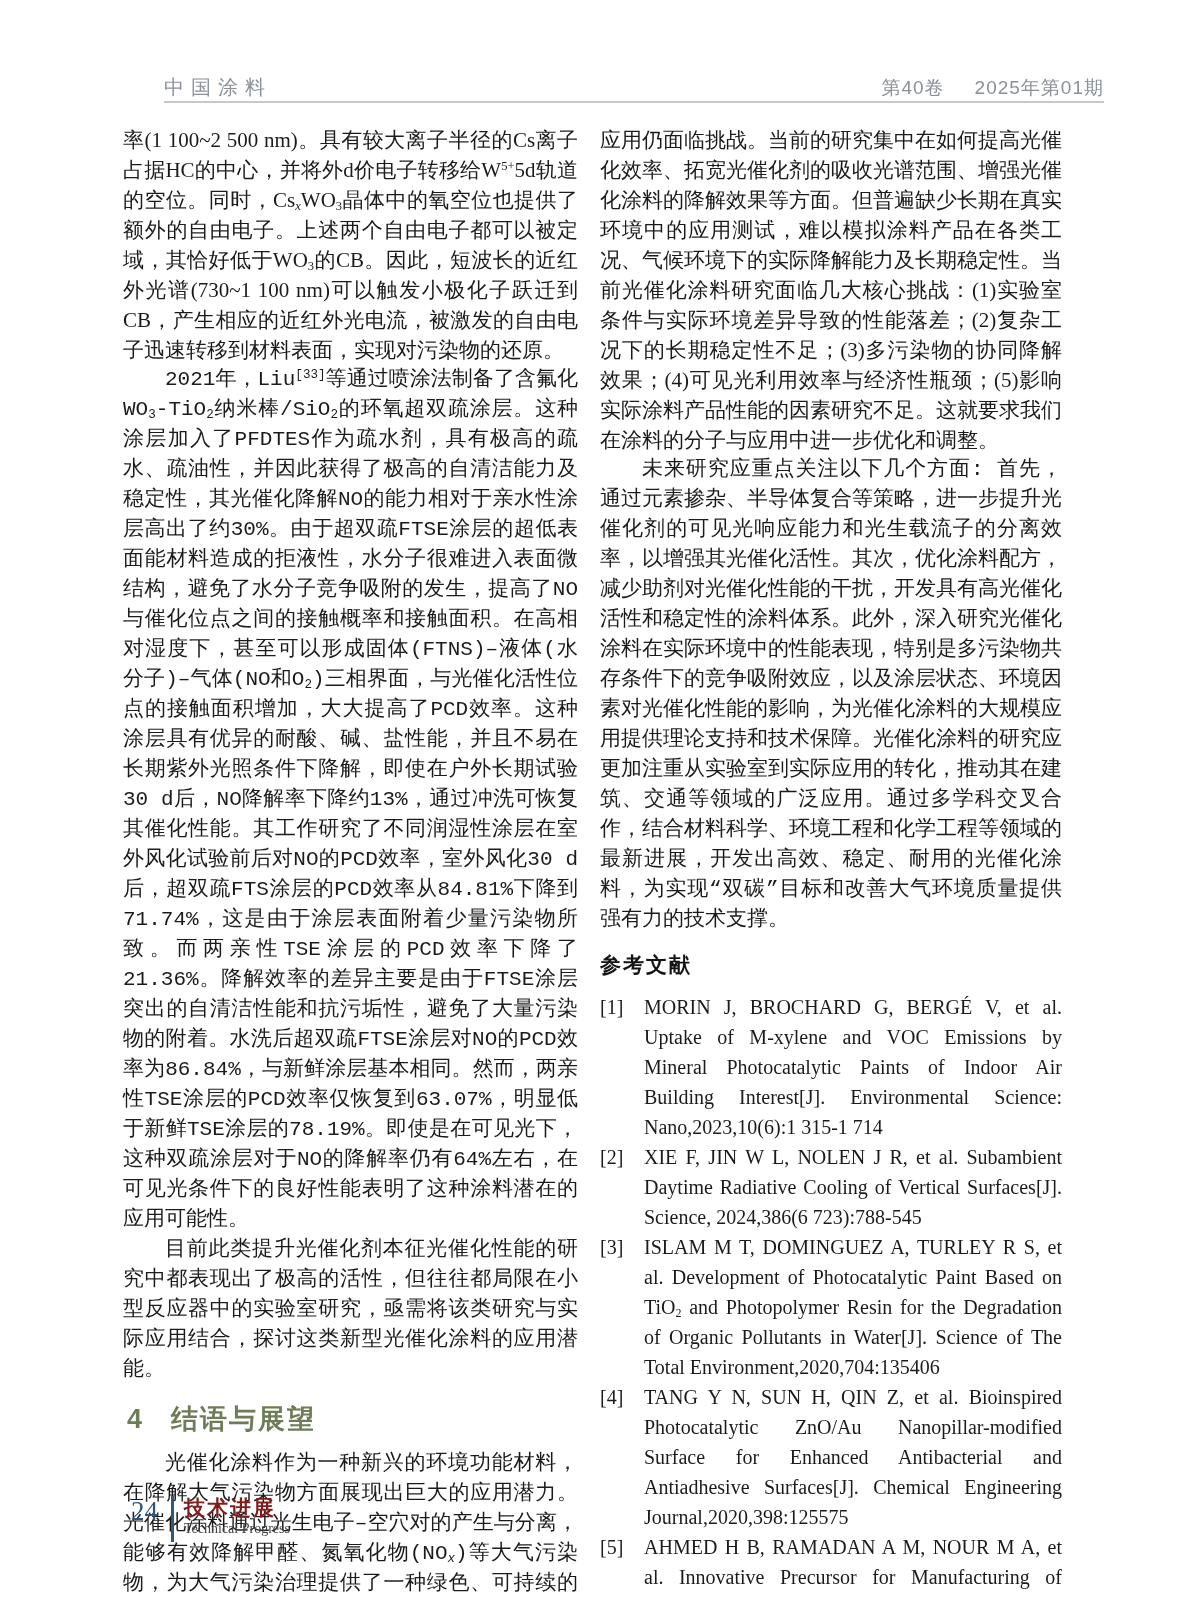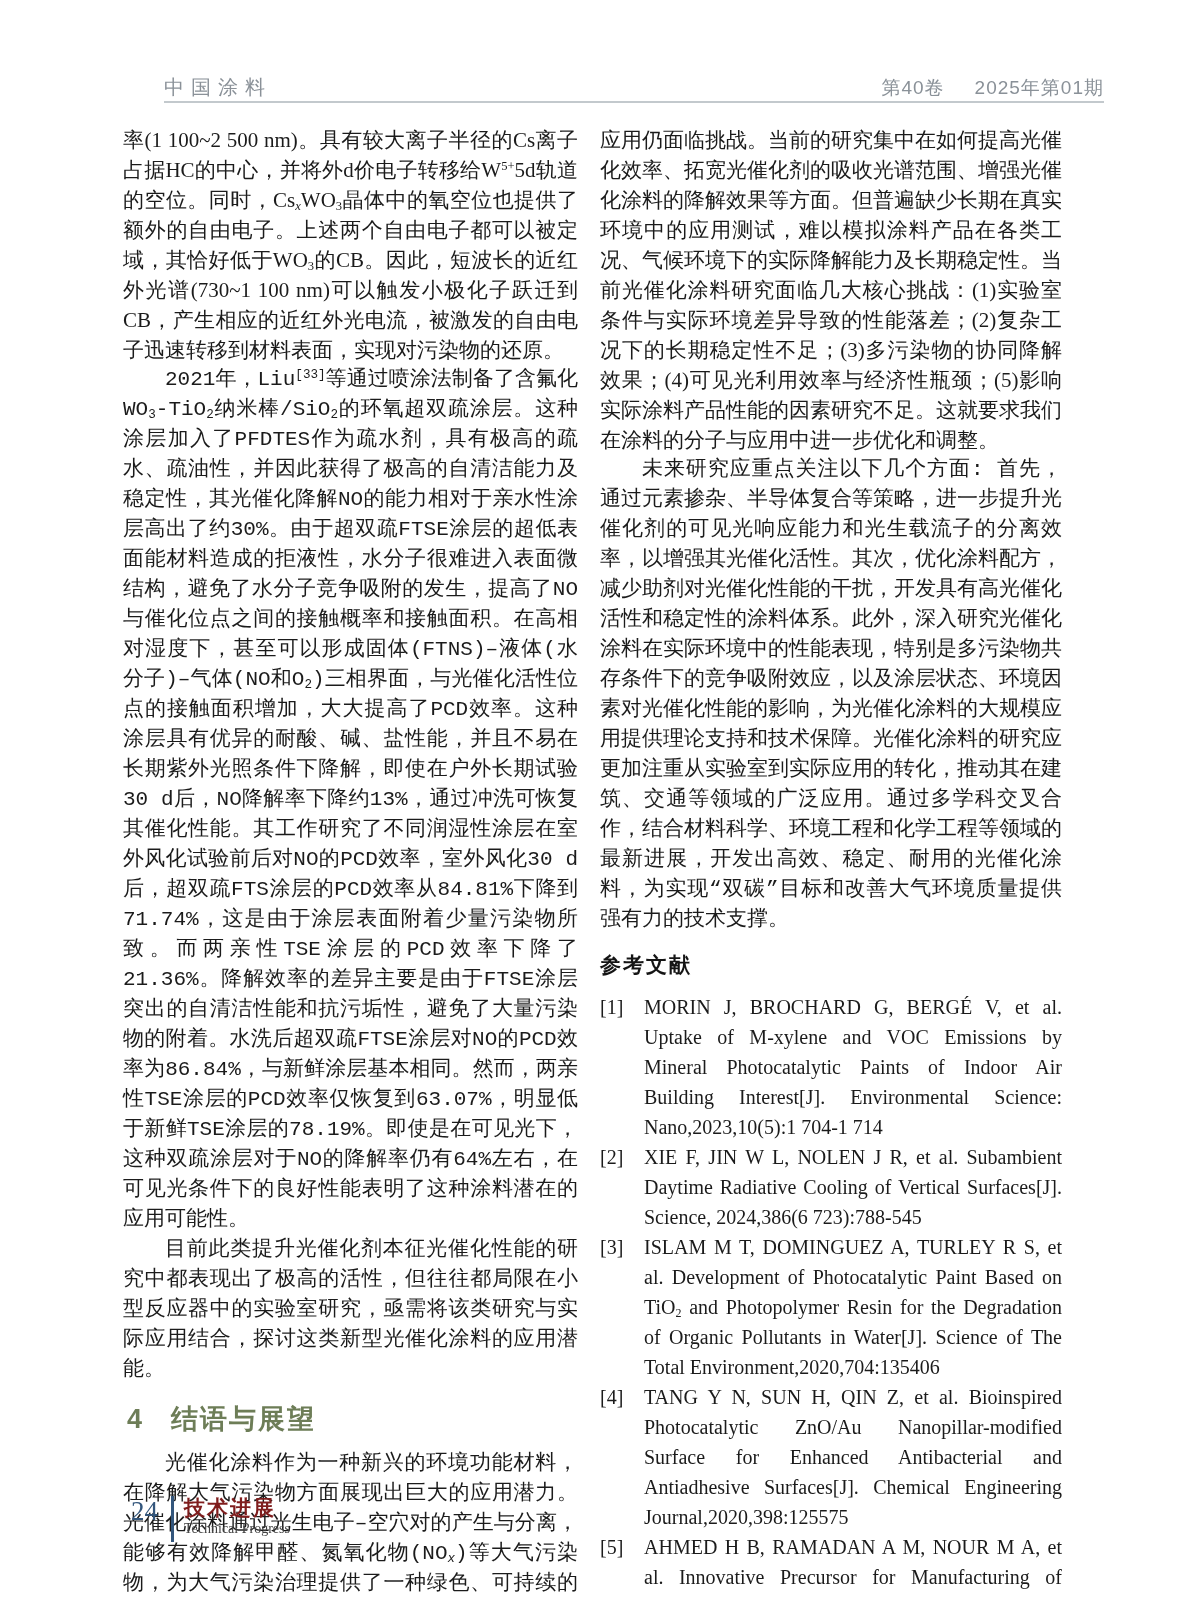--- a/index.html
+++ b/index.html
@@ -112,21 +112,21 @@
     </div>
 
     <div class="col-right">
       <p class="body-p">应用仍面临挑战。当前的研究集中在如何提高光催化效率、拓宽光催化剂的吸收光谱范围、增强光催化涂料的降解效果等方面。但普遍缺少长期在真实环境中的应用测试，难以模拟涂料产品在各类工况、气候环境下的实际降解能力及长期稳定性。当前光催化涂料研究面临几大核心挑战：(1)实验室条件与实际环境差异导致的性能落差；(2)复杂工况下的长期稳定性不足；(3)多污染物的协同降解效果；(4)可见光利用效率与经济性瓶颈；(5)影响实际涂料产品性能的因素研究不足。这就要求我们在涂料的分子与应用中进一步优化和调整。</p>
       <p class="body-p indent">未来研究应重点关注以下几个方面: 首先，通过元素掺杂、半导体复合等策略，进一步提升光催化剂的可见光响应能力和光生载流子的分离效率，以增强其光催化活性。其次，优化涂料配方，减少助剂对光催化性能的干扰，开发具有高光催化活性和稳定性的涂料体系。此外，深入研究光催化涂料在实际环境中的性能表现，特别是多污染物共存条件下的竞争吸附效应，以及涂层状态、环境因素对光催化性能的影响，为光催化涂料的大规模应用提供理论支持和技术保障。光催化涂料的研究应更加注重从实验室到实际应用的转化，推动其在建筑、交通等领域的广泛应用。通过多学科交叉合作，结合材料科学、环境工程和化学工程等领域的最新进展，开发出高效、稳定、耐用的光催化涂料，为实现“双碳”目标和改善大气环境质量提供强有力的技术支撑。</p>
 
       <div class="refs-title">参考文献</div>
 
       <div class="ref-item">
         <span class="ref-num">[1]</span>
-        <span class="ref-text">MORIN J, BROCHARD G, BERGÉ V, et al. Uptake of M-xylene and VOC Emissions by Mineral Photocatalytic Paints of Indoor Air Building Interest[J]. Environmental Science: Nano,2023,10(5):1 704-1 714</span>
+        <span class="ref-text">MORIN J, BROCHARD G, BERGÉ V, et al. Uptake of M-xylene and VOC Emissions by Mineral Photocatalytic Paints of Indoor Air Building Interest[J]. Environmental Science: Nano,2023,10(6):1 315-1 714</span>
       </div>
       <div class="ref-item">
         <span class="ref-num">[2]</span>
         <span class="ref-text">XIE F, JIN W L, NOLEN J R, et al. Subambient Daytime Radiative Cooling of Vertical Surfaces[J]. Science, 2024,386(6 723):788-545</span>
       </div>
       <div class="ref-item">
         <span class="ref-num">[3]</span>
         <span class="ref-text">ISLAM M T, DOMINGUEZ A, TURLEY R S, et al. Development of Photocatalytic Paint Based on TiO<sub>2</sub> and Photopolymer Resin for the Degradation of Organic Pollutants in Water[J]. Science of The Total Environment,2020,704:135406</span>
       </div>
       <div class="ref-item">

